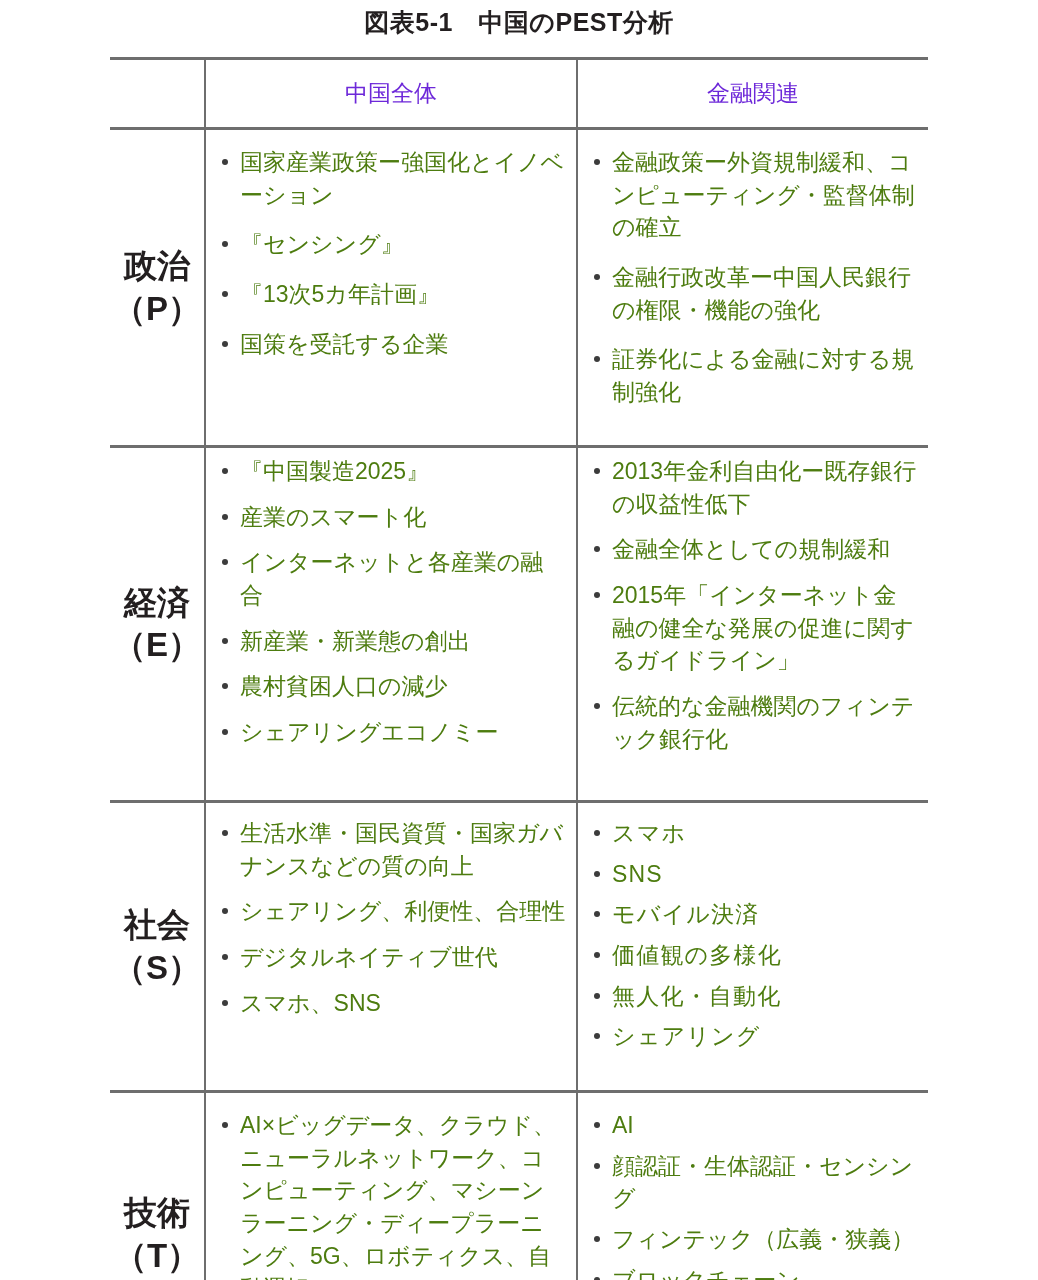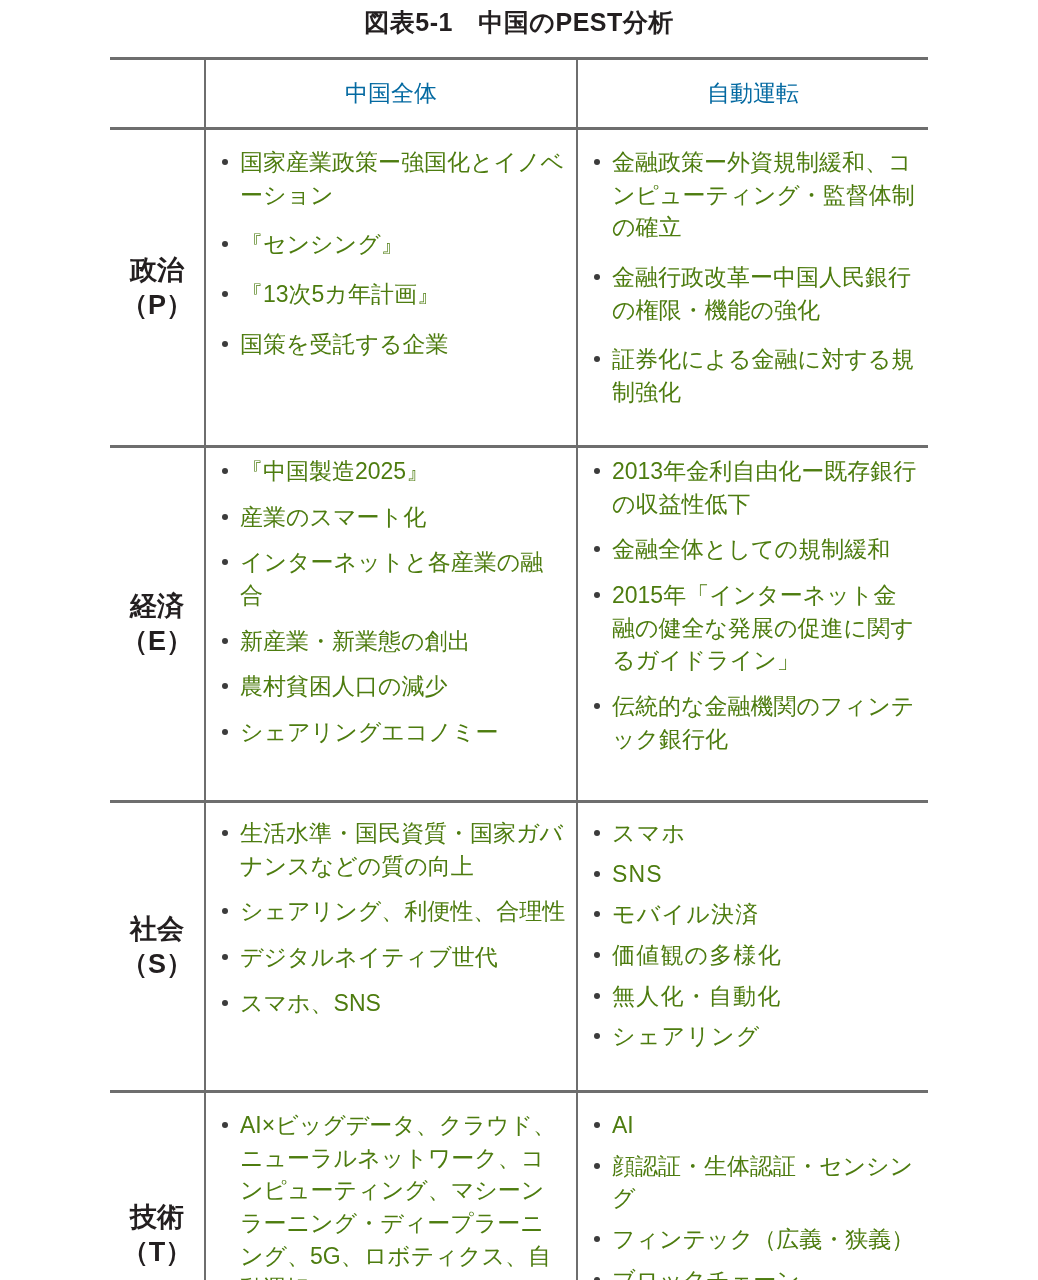--- a/index.html
+++ b/index.html
@@ -60,21 +60,21 @@
 
   
   .head-row td {
     border-top: 3px solid #6e6e6e;
     border-bottom: 3px solid #6e6e6e;
     height: 67px;
     vertical-align: middle;
     text-align: center;
     font-size: 23px;
     font-weight: normal;
-    color: #0369a1;
+    color: #6d28d9;
   }
   .head-row td.label-head {
     border-right: none;
   }
   .head-cell-main {
     border-left: 2px solid #6e6e6e;
   }
   .head-cell-fin {
     border-left: 2px solid #6e6e6e;
   }
@@ -83,21 +83,21 @@
   .body-row > td {
     border-bottom: 3px solid #6e6e6e;
   }
   .body-row:last-child > td {
     border-bottom: 3px solid #6e6e6e;
   }
 
   td.cat-label {
     text-align: center;
     vertical-align: middle;
-    font-size: 27px;
+    font-size: 33px;
     font-weight: bold;
     line-height: 1.28;
     color: #231f20;
     letter-spacing: 0px;
   }
   .cat-label .cat-name { display: block; }
   .cat-label .cat-code { display: block; }
 
   td.list-cell {
     border-left: 2px solid #6e6e6e;
@@ -165,21 +165,21 @@
     <colgroup>
       <col class="c-label">
       <col class="c-main">
       <col class="c-fin">
     </colgroup>
     <tbody>
 
       <tr class="head-row">
         <td class="label-head"></td>
         <td class="head-cell-main">中国全体</td>
-        <td class="head-cell-fin">自動運転</td>
+        <td class="head-cell-fin">金融関連</td>
       </tr>
 
       <tr class="body-row r-pol">
         <td class="cat-label">
           <span class="cat-name">政治</span>
           <span class="cat-code">（P）</span>
         </td>
         <td class="list-cell">
           <ul class="bullets loose">
             <li>国家産業政策ー強国化とイノベーション</li>

